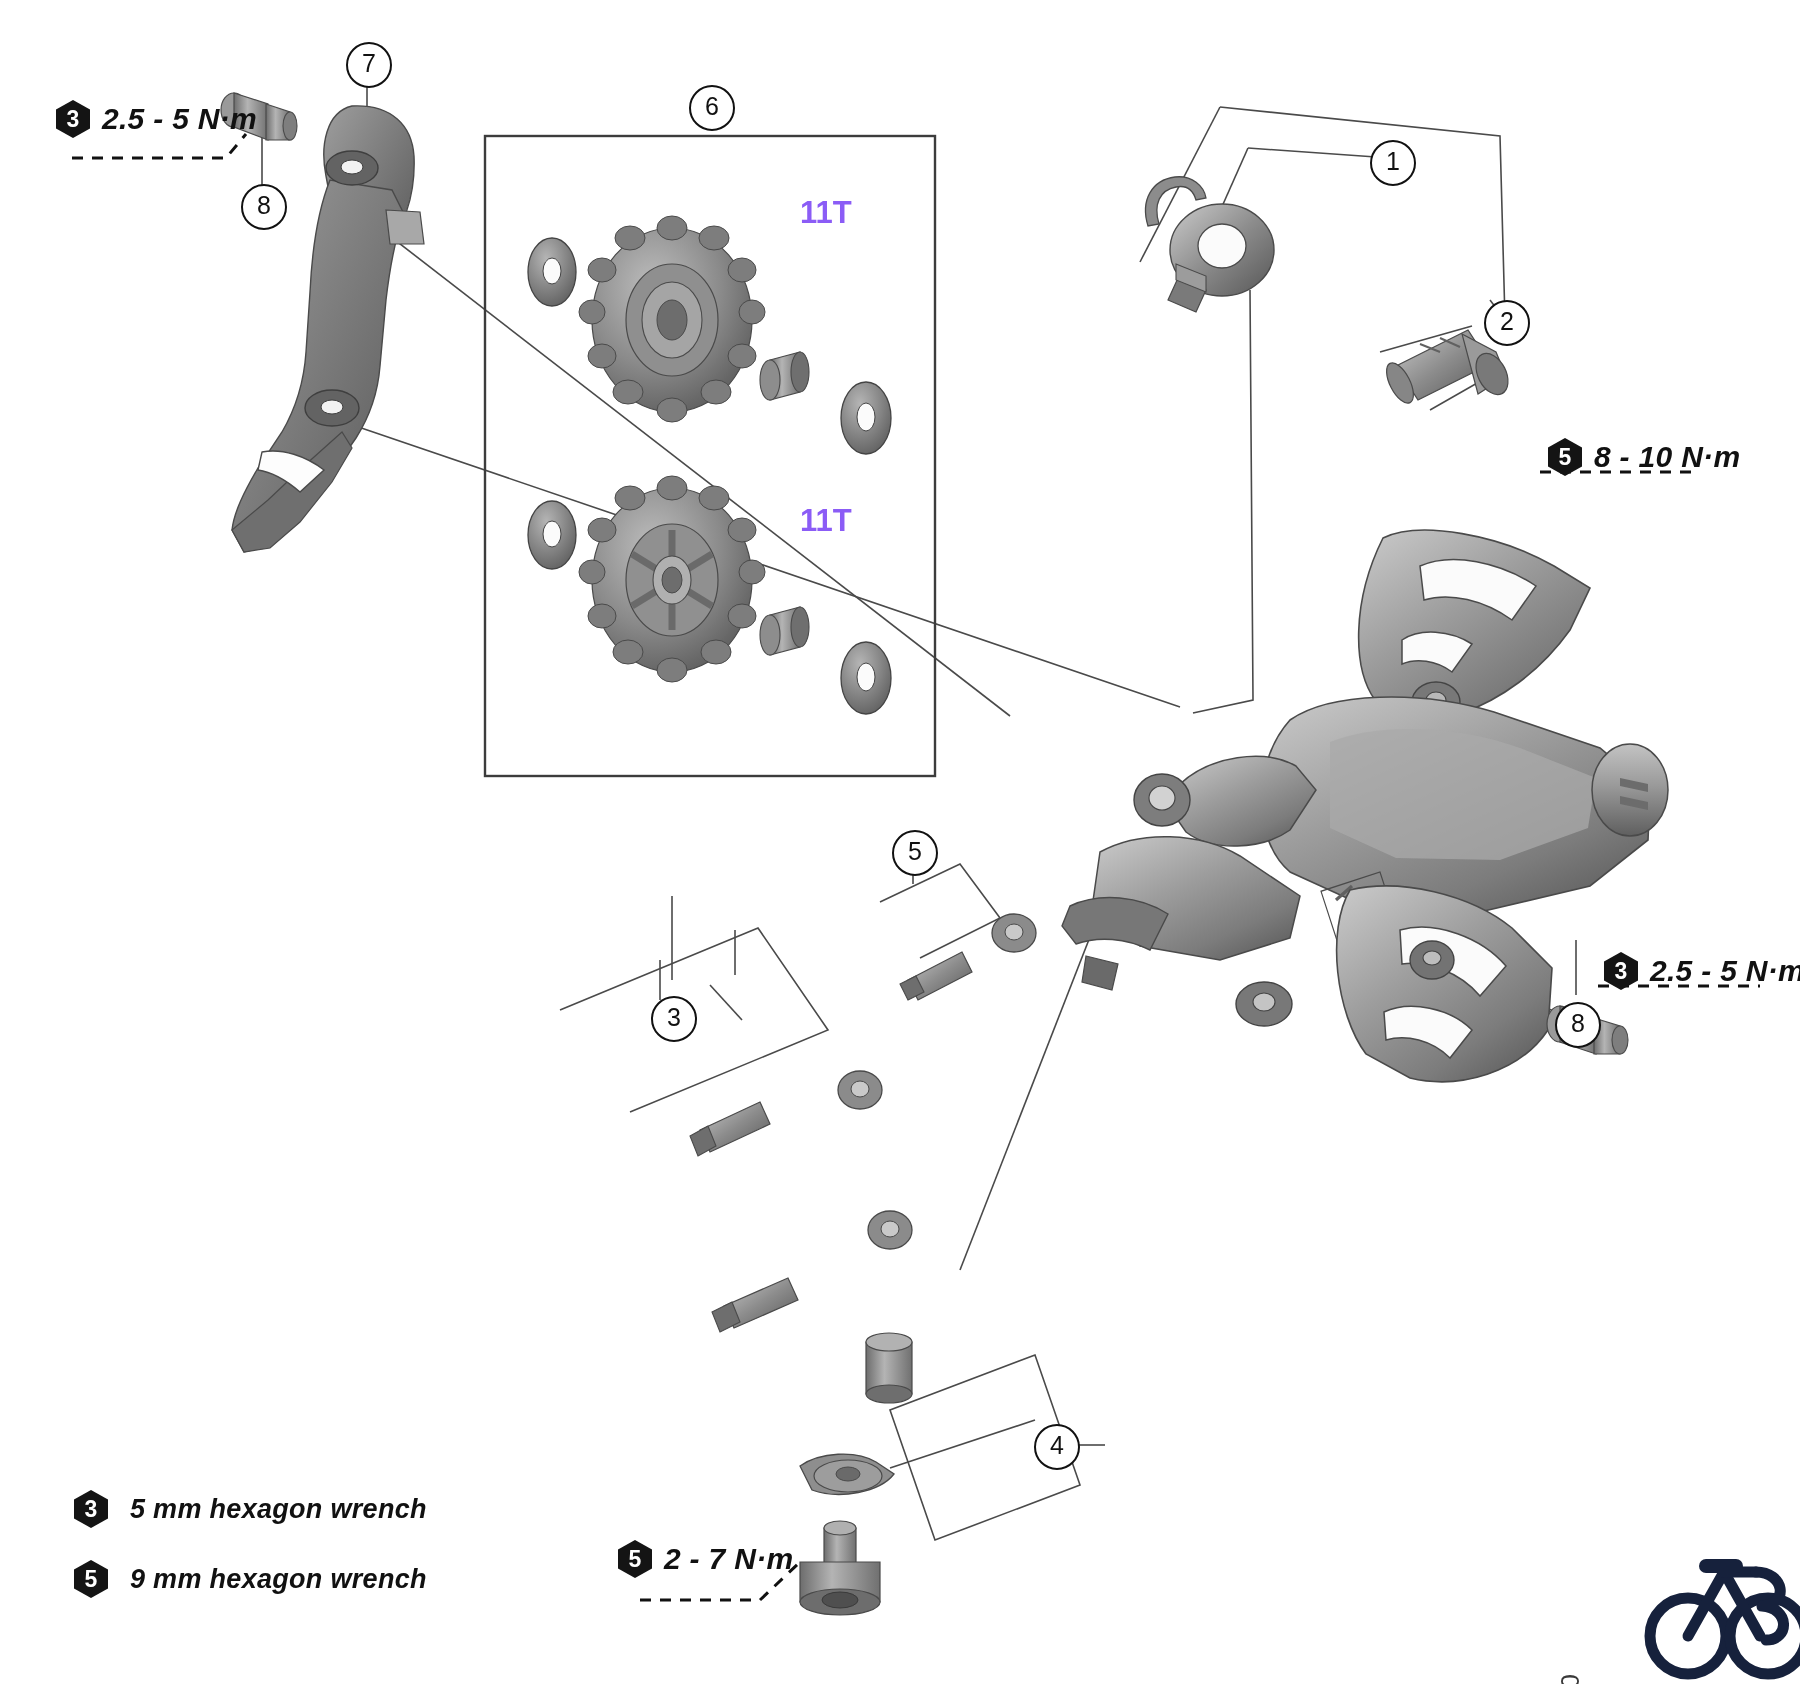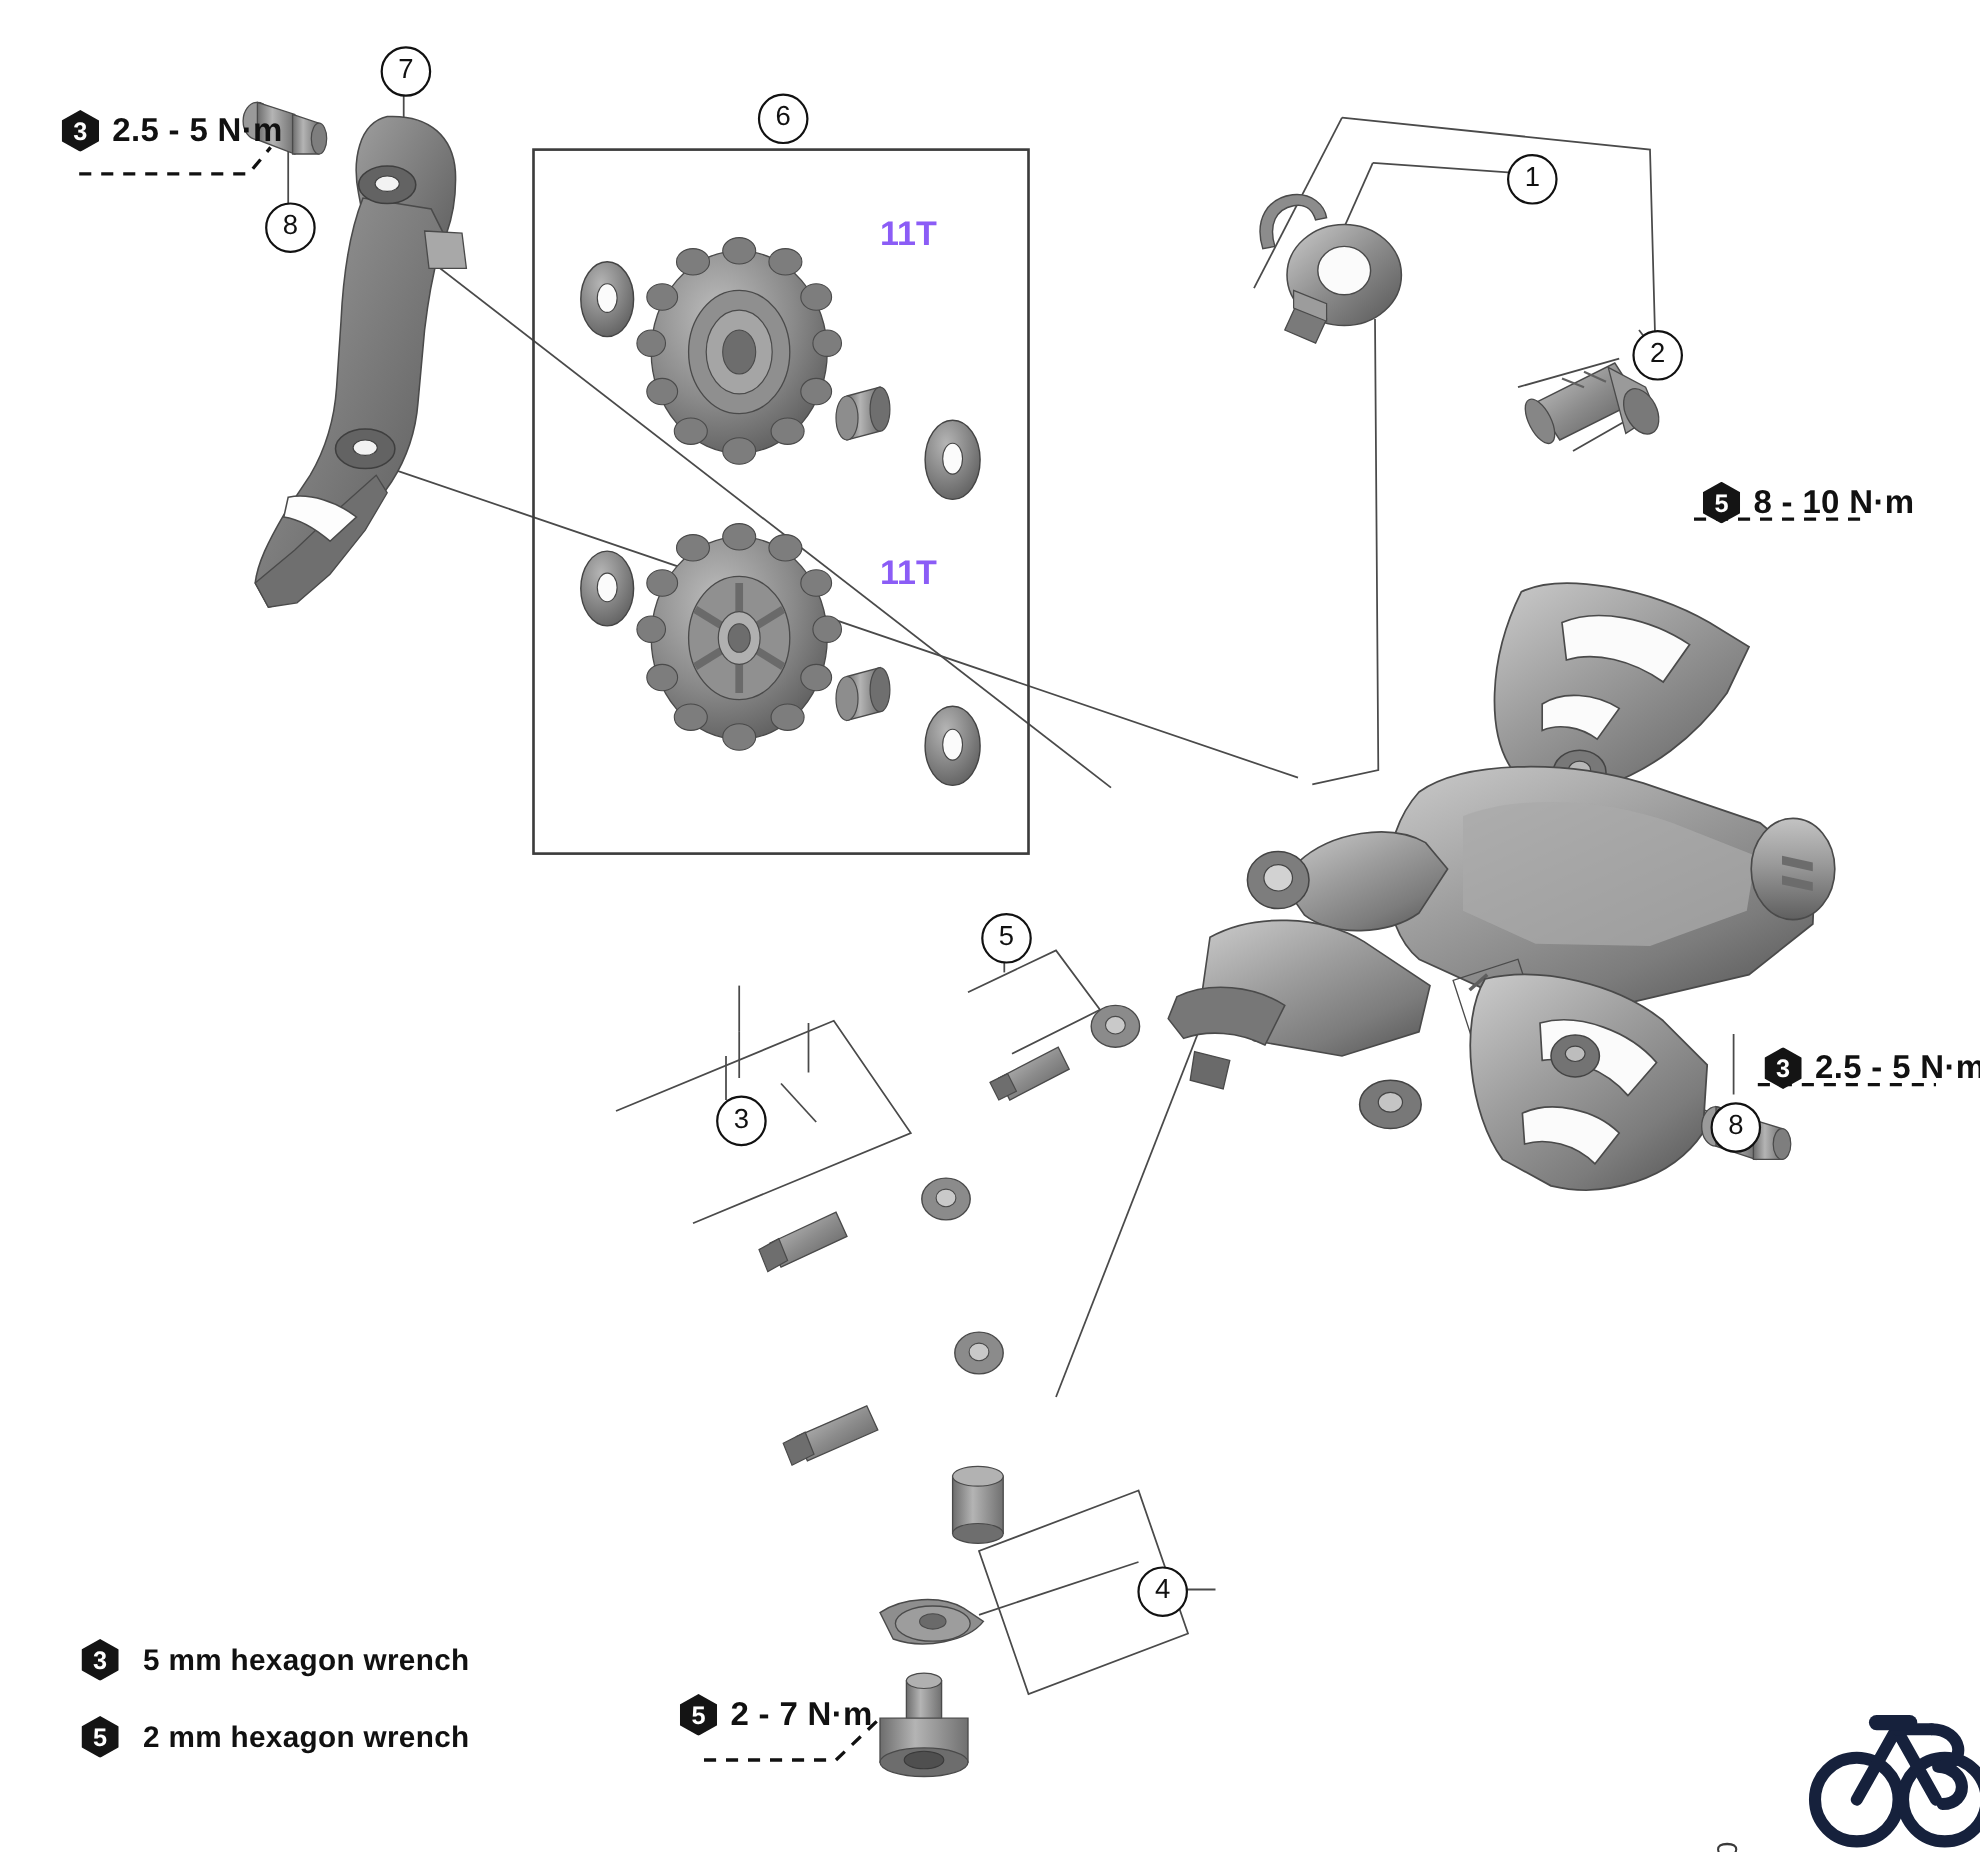--- a/index.html
+++ b/index.html
@@ -6,21 +6,21 @@
   body{width:1800px;height:1684px;position:relative;overflow:hidden;
        font-family:"Liberation Sans", sans-serif;color:#111;}
   .stage{position:absolute;inset:0;}
   svg.canvas{position:absolute;left:0;top:0;width:1800px;height:1684px;}
 
   
   .chip{position:absolute;display:flex;align-items:center;gap:12px;white-space:nowrap;}
   .hexmark{width:34px;height:38px;flex:0 0 auto;background:#141414;
            clip-path:polygon(50% 0,100% 25%,100% 75%,50% 100%,0 75%,0 25%);
            color:#fff;font-size:23px;font-weight:bold;line-height:38px;text-align:center;}
-  .chip .txt{font-size:30px;font-weight:bold;letter-spacing:.3px;color:#111;}
+  .chip .txt{font-size:30px;font-weight:bold;letter-spacing:.3px;color:#111;font-style:italic;}
   .legend .txt{font-weight:bold;font-size:27px;}
   .legend{gap:22px;}
 
   
   .callout{position:absolute;width:42px;height:42px;border:2.5px solid #111;border-radius:50%;
            background:#fff;font-size:25px;line-height:38px;text-align:center;color:#111;}
   .tlabel{position:absolute;font-size:31px;font-weight:bold;color:#8b5cf6;}
 
   
   .pageno{position:absolute;font-size:26px;color:#3a3a3a;
@@ -382,21 +382,21 @@
   <div class="hexmark">5</div>
   <div class="txt">2 - 7 N·m</div>
 </div>
 
 <div class="chip legend" style="left:74px;top:1490px;">
   <div class="hexmark">3</div>
   <div class="txt">5 mm hexagon wrench</div>
 </div>
 <div class="chip legend" style="left:74px;top:1560px;">
   <div class="hexmark">5</div>
-  <div class="txt">2 mm hexagon wrench</div>
+  <div class="txt">9 mm hexagon wrench</div>
 </div>
 
 <div class="callout" style="left:1370px;top:140px;">1</div>
 <div class="callout" style="left:1484px;top:300px;">2</div>
 <div class="callout" style="left:651px;top:996px;">3</div>
 <div class="callout" style="left:1034px;top:1424px;">4</div>
 <div class="callout" style="left:892px;top:830px;">5</div>
 <div class="callout" style="left:689px;top:85px;">6</div>
 <div class="callout" style="left:346px;top:42px;">7</div>
 <div class="callout" style="left:241px;top:184px;">8</div>

